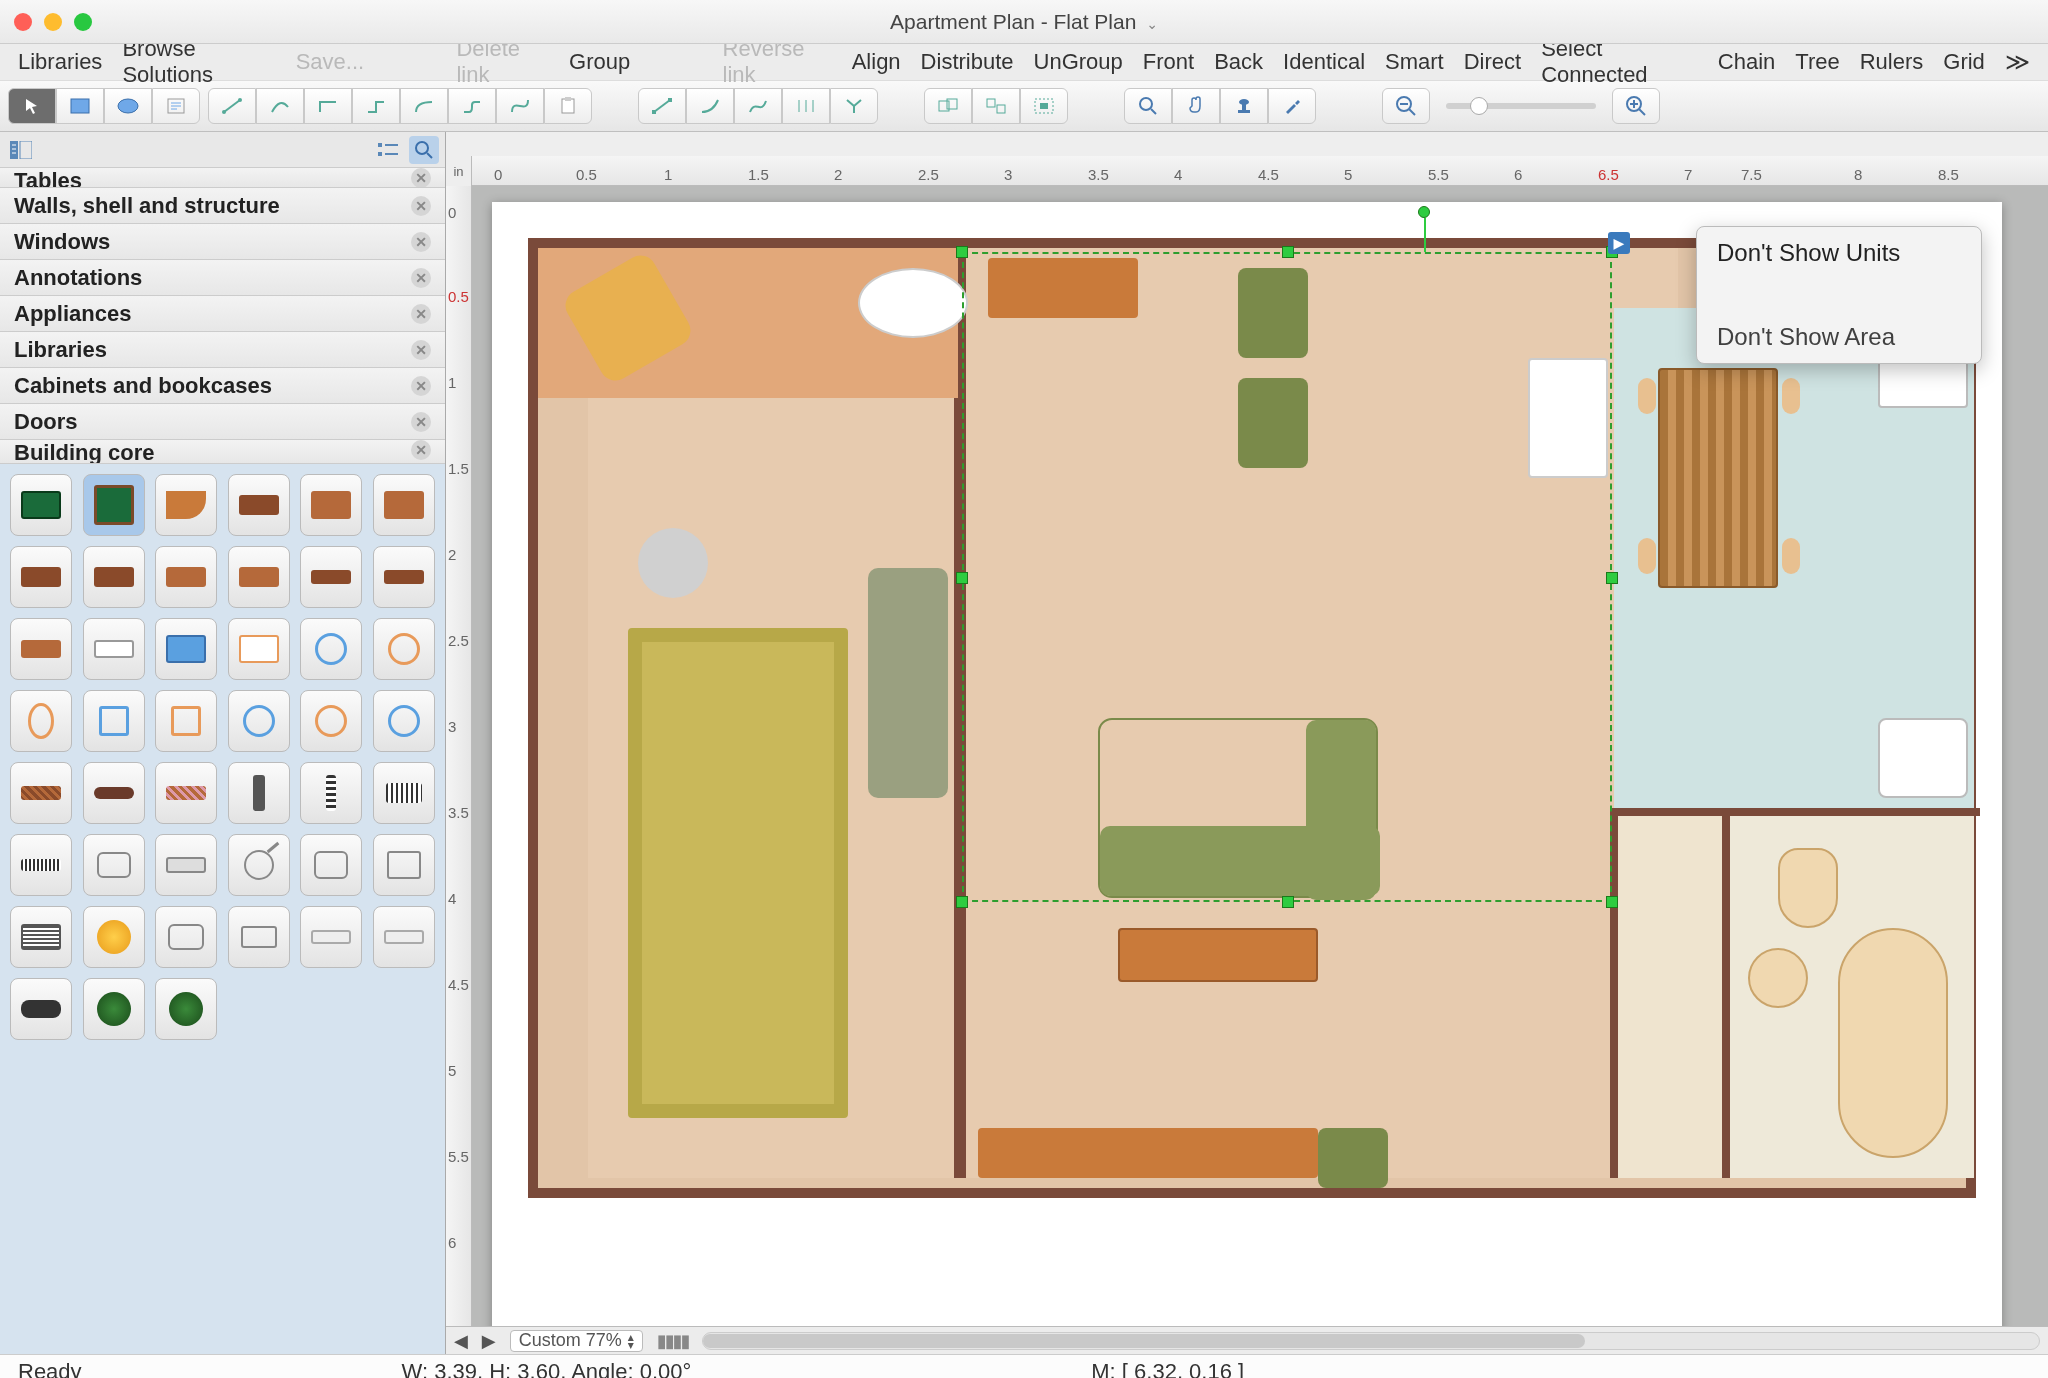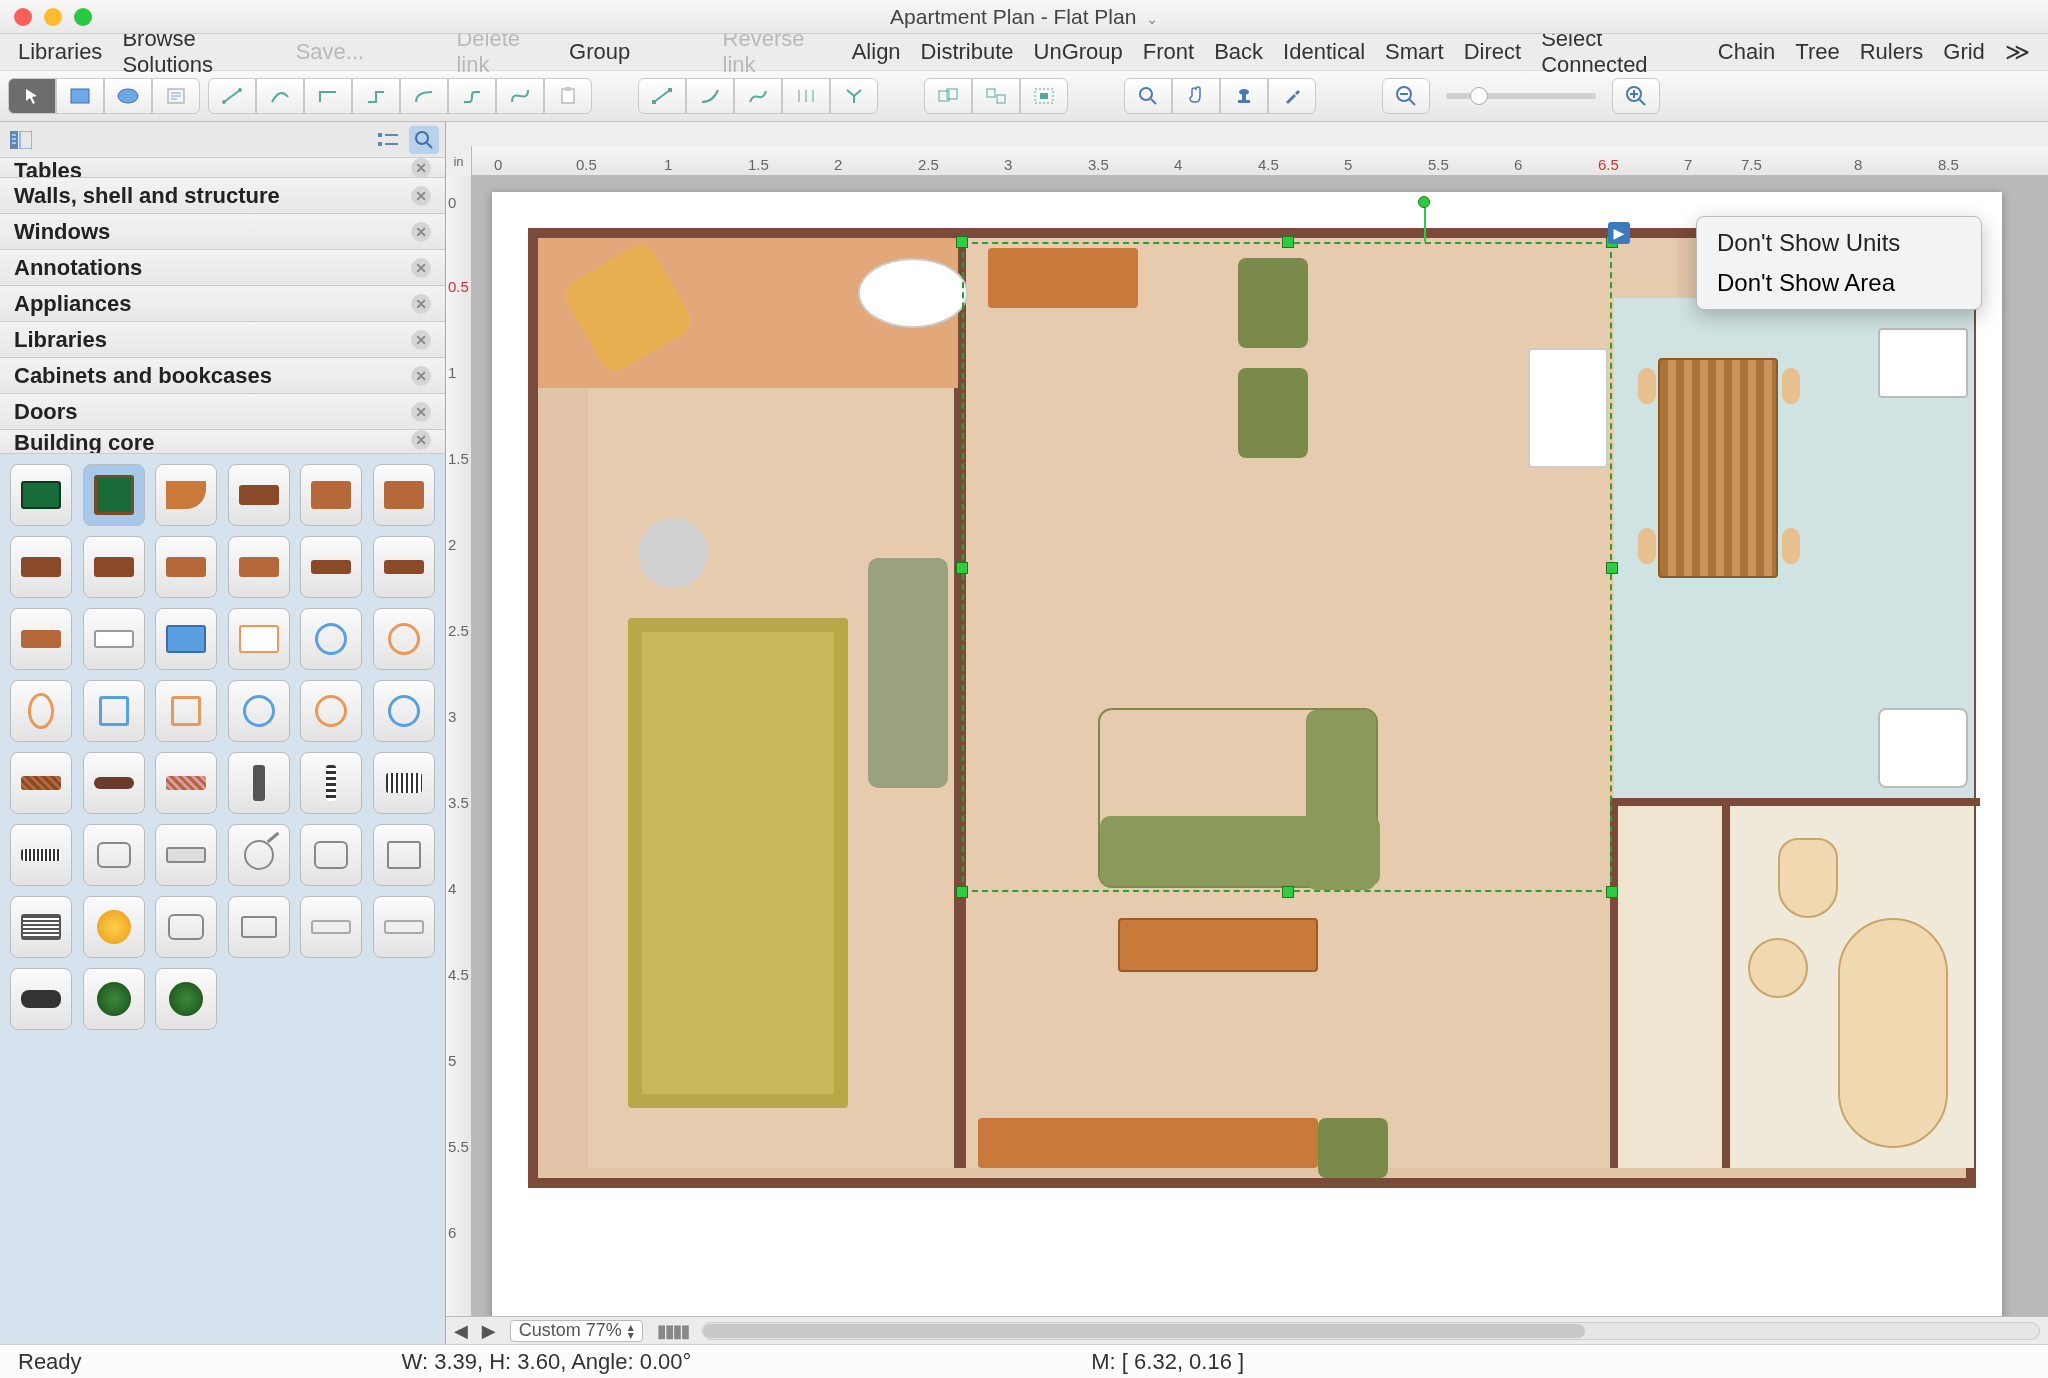--- a/index.html
+++ b/index.html
@@ -1,19 +1,19 @@
 <!DOCTYPE html>
 <html><head>
 <meta charset="utf-8">
 <style>
 * { box-sizing: border-box; margin: 0; padding: 0; font-family: -apple-system, BlinkMacSystemFont, "Helvetica Neue", sans-serif; }
 body { width: 2048px; height: 1378px; background: #ececec; overflow: hidden; font-size: 20px; color: #333; }
 
 
-.titlebar { height: 34px; background: linear-gradient(#f7f7f7,#e9e9e9); border-bottom:1px solid #ccc; display:flex; align-items:center; padding:0 14px; position:relative; }
+.titlebar { height: 44px; background: linear-gradient(#f7f7f7,#e9e9e9); border-bottom:1px solid #ccc; display:flex; align-items:center; padding:0 14px; position:relative; }
 .traffic { display:flex; gap:12px; }
 .tl { width:18px; height:18px; border-radius:50%; }
 .tl.red{background:#ff5f57;} .tl.yellow{background:#febc2e;} .tl.green{background:#28c840;}
 .doc-title { position:absolute; left:50%; transform:translateX(-50%); font-size:21px; color:#444; }
 .doc-title .chev { font-size:14px; color:#888; margin-left:4px; }
 
 
 .menubar { height:36px; background:#ececec; display:flex; align-items:center; padding:0 18px; gap:20px; font-size:22px; }
 .menubar span { color:#333; cursor:default; }
 .menubar .disabled { color:#b9b9b9; }
@@ -65,21 +65,21 @@
 .strip{position:absolute;background:#e2a87a;}
 .kitchen{position:absolute;background:#cfe3e2;}
 .bath{position:absolute;background:#eee9d9;}
 
 .furn{position:absolute;border-radius:4px;}
 .sel-border{position:absolute;border:2px dashed #2e9e2e;}
 .handle{position:absolute;width:12px;height:12px;background:#2ecc40;border:1px solid #1a7a1a;}
 
 .ctx{position:absolute; right:20px; top:24px; width:286px; background:#f3f3f3; border:1px solid #bbb; border-radius:8px; box-shadow:0 6px 20px rgba(0,0,0,0.25); padding:6px 0;}
 .ctx .mi{padding:6px 20px; font-size:24px; color:#222;}
-.ctx .mi.disabled{color:#000000;}
+.ctx .mi.disabled{color:#404040;margin-top:44px;}
 
 .canvas-bottom{height:28px;background:#ececec;border-top:1px solid #bbb;display:flex;align-items:center;font-size:18px;color:#555;padding:0 8px;gap:14px;}
 .zoom-pill{background:#fff;border:1px solid #bbb;border-radius:4px;padding:0 8px;height:22px;display:flex;align-items:center;gap:6px;}
 .hscroll{flex:1;height:18px;background:#e6e6e6;border:1px solid #ccc;border-radius:10px;position:relative;}
 .hscroll .thumb{position:absolute;left:0;top:1px;height:14px;width:66%;background:#c9c9c9;border-radius:8px;}
 
 .statusbar{height:34px;background:#fcfcfc;border-top:1px solid #ccc;display:flex;align-items:center;padding:0 18px;font-size:22px;color:#333;gap:60px;}
 .statusbar .m{margin-left:340px;}
 svg{display:block;}
 </style>

